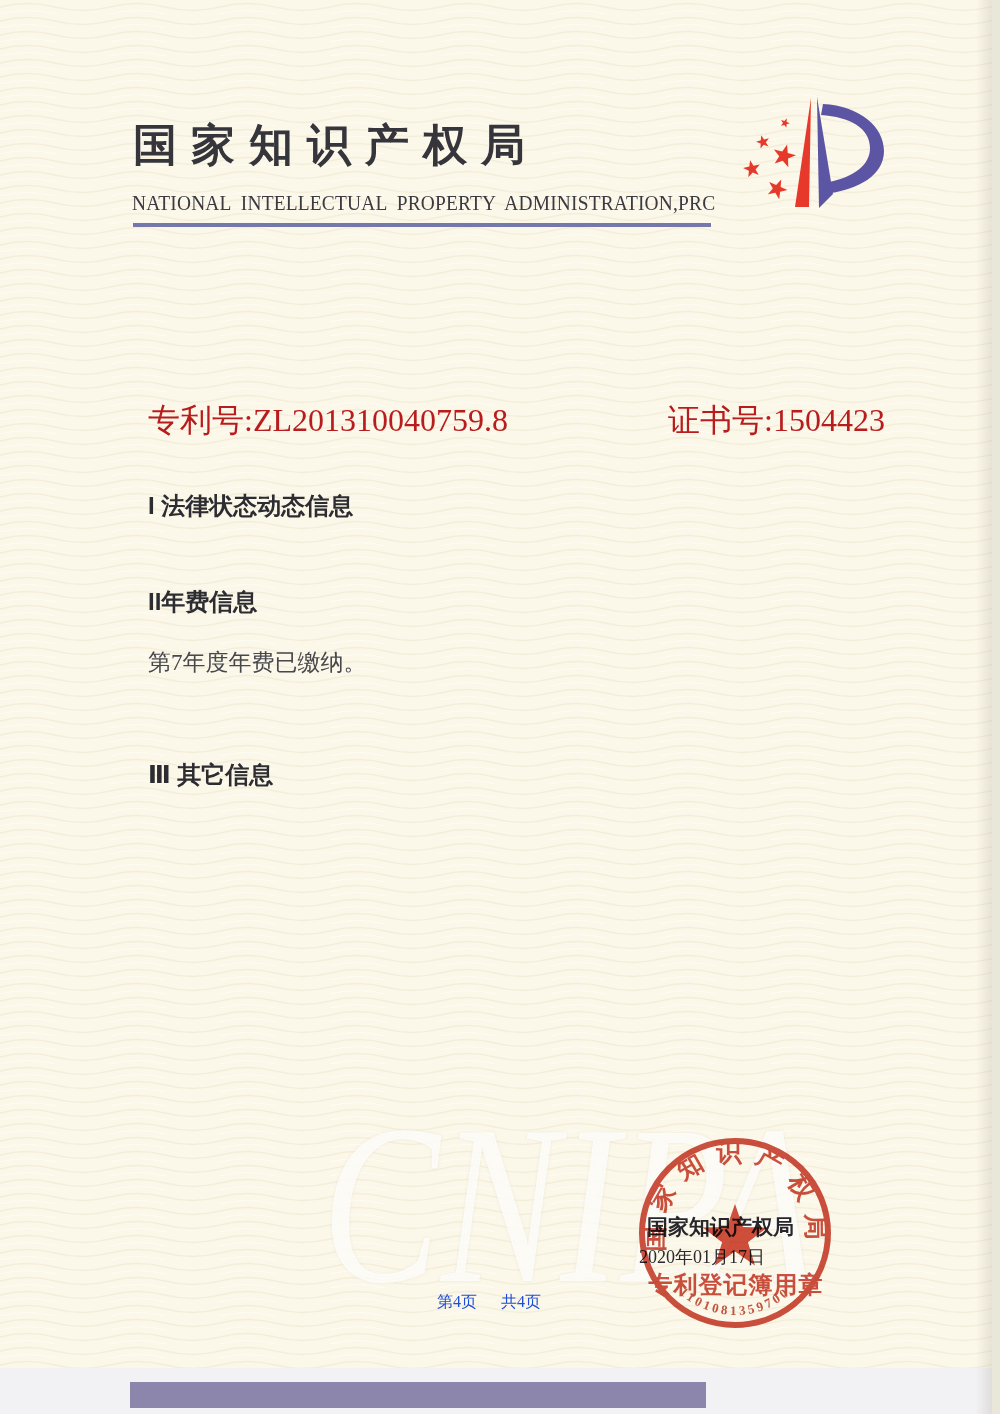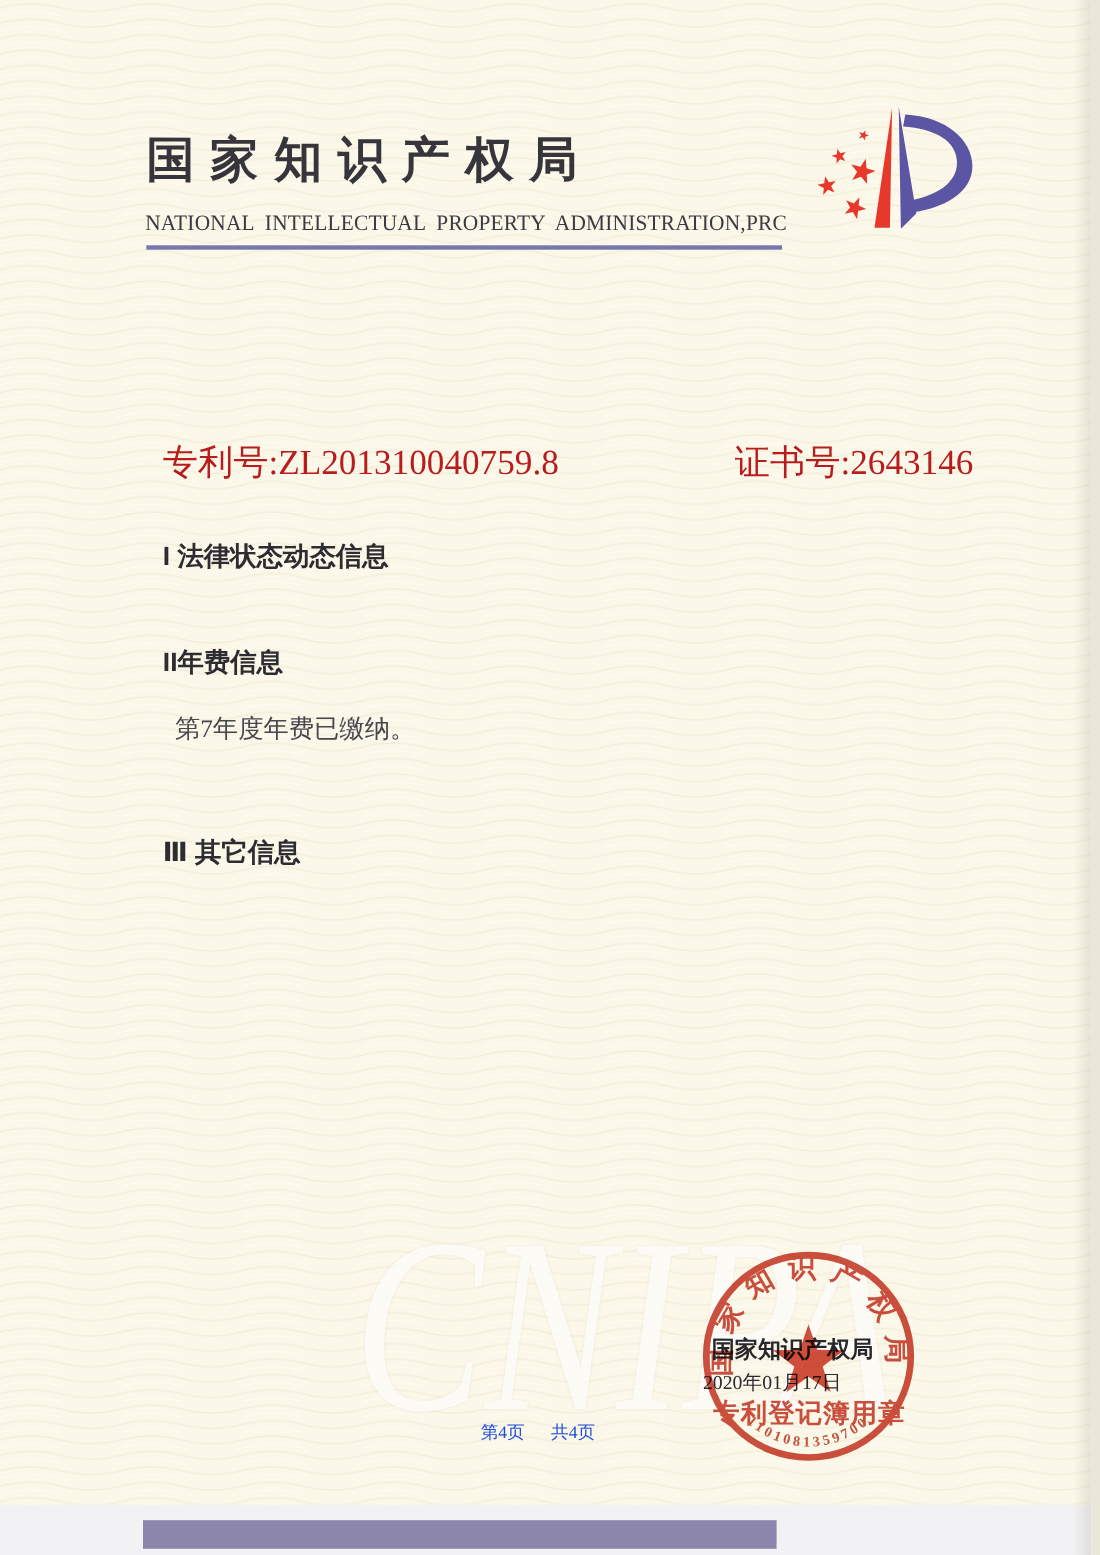--- a/index.html
+++ b/index.html
@@ -33,21 +33,21 @@
   .patent-line{position:absolute;left:0;top:399px;width:1000px;height:34px;font-size:32px;color:#b91c1c;}
   .patent-no{position:absolute;left:148px;white-space:nowrap;}
   .cert-no{position:absolute;left:668px;white-space:nowrap;}
 
   
   .sec-heading{position:absolute;left:148px;font-size:24px;font-weight:700;
     font-family:"Liberation Sans","DejaVu Sans",sans-serif;color:#2c2c31;white-space:nowrap;}
   .sec1{top:490px;}
   .sec2{top:586px;}
   .sec3{top:739px;margin-top:20px;}
-  .sec-body{position:absolute;left:159px;top:647px;font-size:23px;color:#47474c;white-space:nowrap;}
+  .sec-body{position:absolute;left:148px;top:647px;font-size:23px;color:#47474c;white-space:nowrap;}
 
   
   .watermark{position:absolute;left:322px;top:1092px;font-size:226px;line-height:1;
     font-style:italic;font-weight:400;color:rgba(255,255,255,.78);
     letter-spacing:2px;transform:scaleX(.78);transform-origin:left top;
     text-shadow:0 0 3px rgba(215,205,175,.35);white-space:nowrap;}
 
   
   .stamp-issuer{position:absolute;left:647px;top:1213px;font-size:21px;font-weight:700;color:#26262b;white-space:nowrap;}
   .stamp-date{position:absolute;left:639px;top:1245px;font-size:18px;color:#2a2a2f;white-space:nowrap;}
@@ -97,21 +97,21 @@
     </g>
     <g fill="#5c55a4">
       <polygon points="79,7 95,104 81,118"></polygon>
       <path d="M85,14 C122,16 146,37 146,61 C146,86 119,99 93,103 L91,92 C116,87 132,75 132,58 C132,38 112,27 83,25 Z"></path>
     </g>
   </svg>
 
 
   <div class="patent-line">
     <span class="patent-no"><span>专利号:</span><span>ZL201310040759.8</span></span>
-    <span class="cert-no"><span>证书号:</span><span>2643146</span></span>
+    <span class="cert-no"><span>证书号:</span><span>1504423</span></span>
   </div>
 
   <div class="sec-heading sec1">I 法律状态动态信息</div>
   <div class="sec-heading sec2">II年费信息</div>
   <div class="sec-body">第7年度年费已缴纳。</div>
   <div class="sec-heading sec3">Ⅲ 其它信息</div>
 
   <div class="watermark">CNIPA</div>
 
   <div class="stamp-issuer">国家知识产权局</div>

